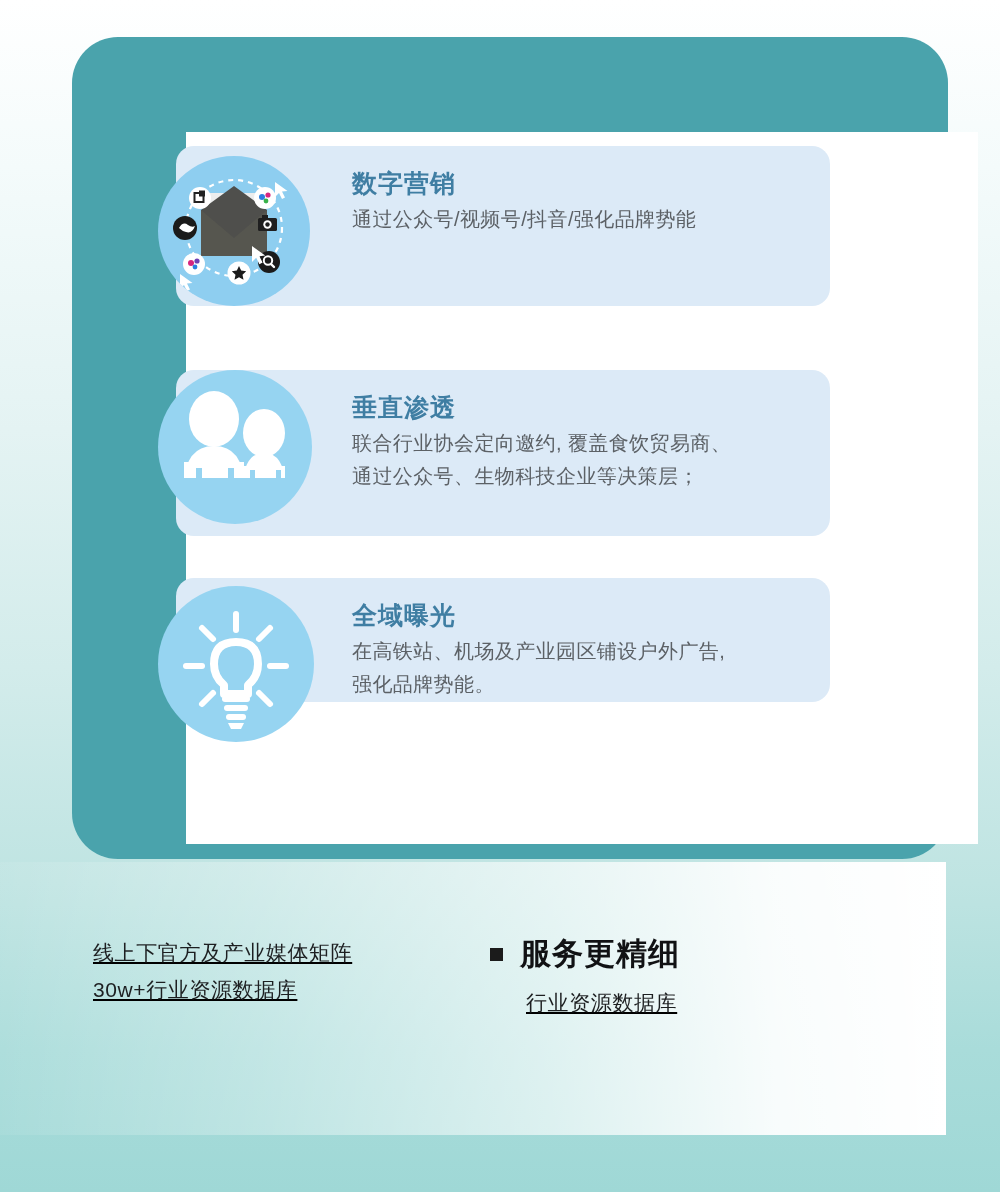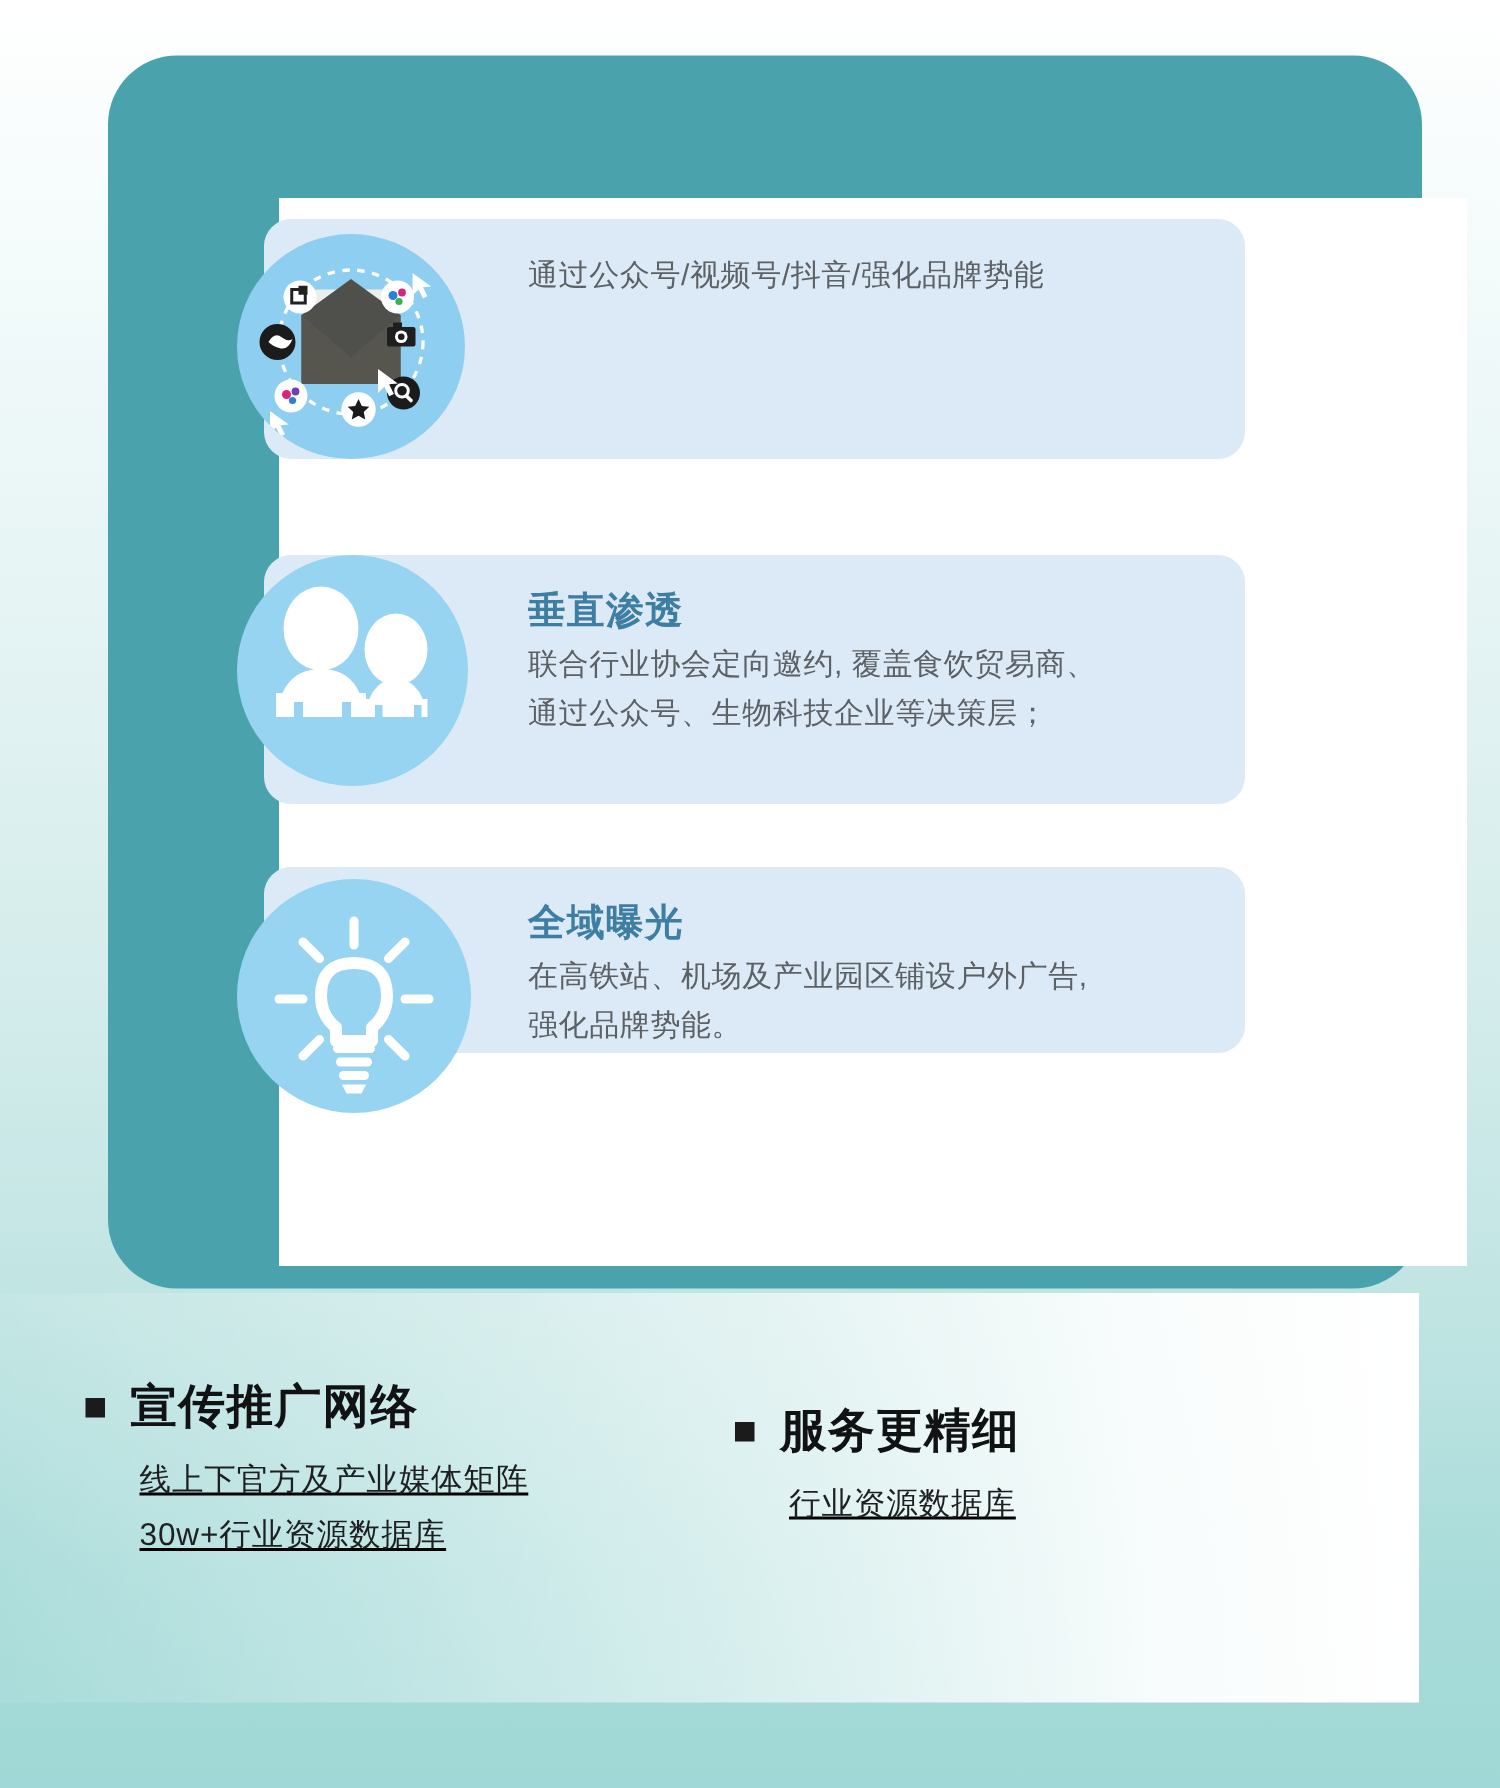--- a/index.html
+++ b/index.html
@@ -172,20 +172,21 @@
 <div id="page">
 
   <div class="backdrop"></div>
 
   <div class="frame">
     <div class="frame-inner"></div>
   </div>
 
   <div class="card c1">
     <div class="card-text">
+      <div class="card-title">数字营销</div>
       <div class="card-desc">通过公众号/视频号/抖音/强化品牌势能</div>
     </div>
   </div>
   <div class="icon-circle i1">
     <svg viewBox="0 0 152 150" xmlns="http://www.w3.org/2000/svg">
 
       <circle cx="76" cy="72" r="48" fill="none" stroke="#ffffff" stroke-width="2.2" stroke-dasharray="5 5"></circle>
 
       <rect x="49" y="37" width="54" height="44" fill="#eceded"></rect>
       <rect x="55" y="45" width="42" height="3" fill="#cfd1d2"></rect>
@@ -293,24 +294,20 @@
       <line x1="44" y1="118" x2="55" y2="107" stroke="#ffffff" stroke-width="6" stroke-linecap="round"></line>
       <line x1="112" y1="118" x2="101" y2="107" stroke="#ffffff" stroke-width="6" stroke-linecap="round"></line>
     </svg>
   </div>
 
   <div class="bottom-panel"></div>
 
   <div class="bullets">
 
     <div class="bullet-block b1">
-      <div class="bullet-head">
-        <span class="bullet-square"></span>
-        <span class="bullet-title">宣传推广网络</span>
-      </div>
       <div class="bullet-lines">
         <div class="bullet-line">线上下官方及产业媒体矩阵</div>
         <div class="bullet-line">30w+行业资源数据库</div>
       </div>
     </div>
 
     <div class="bullet-block b2">
       <div class="bullet-head">
         <span class="bullet-square"></span>
         <span class="bullet-title">服务更精细</span>

